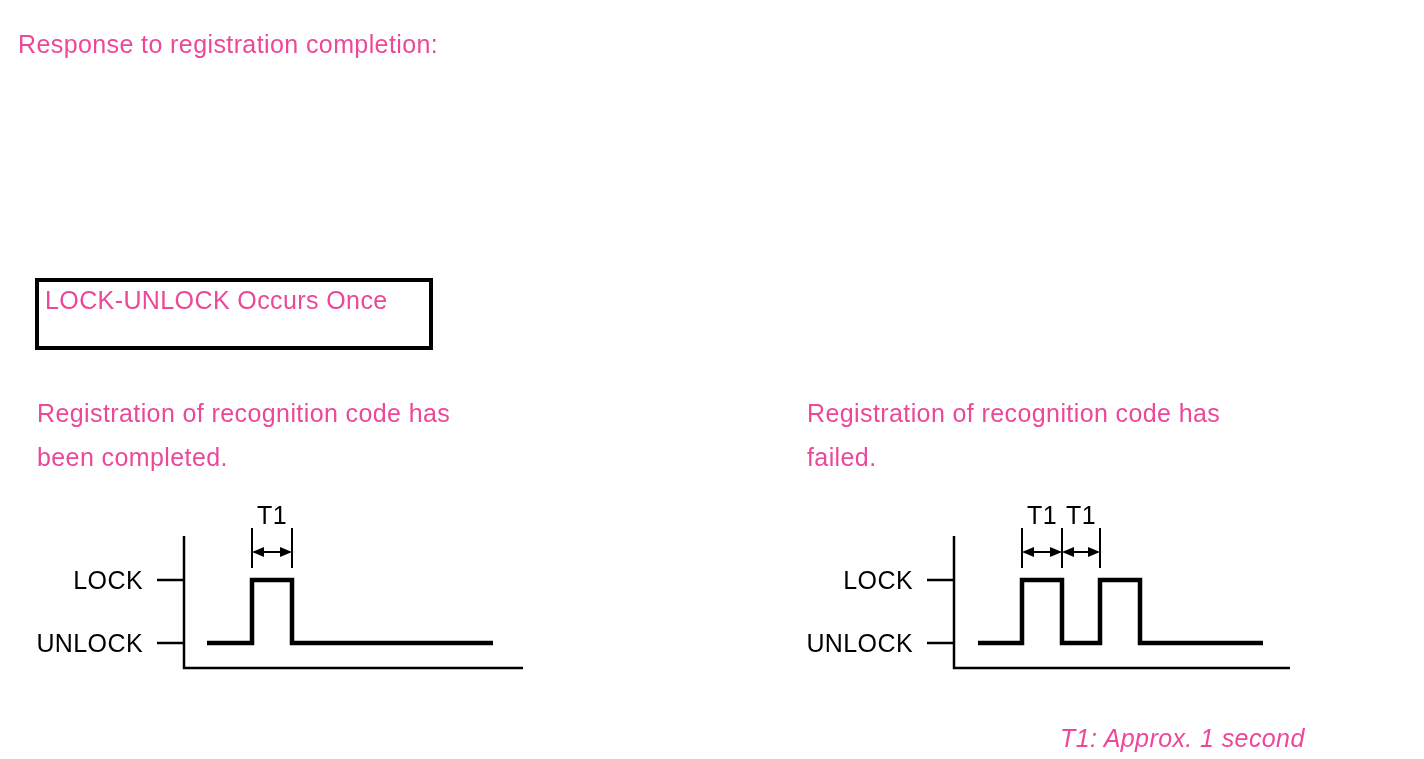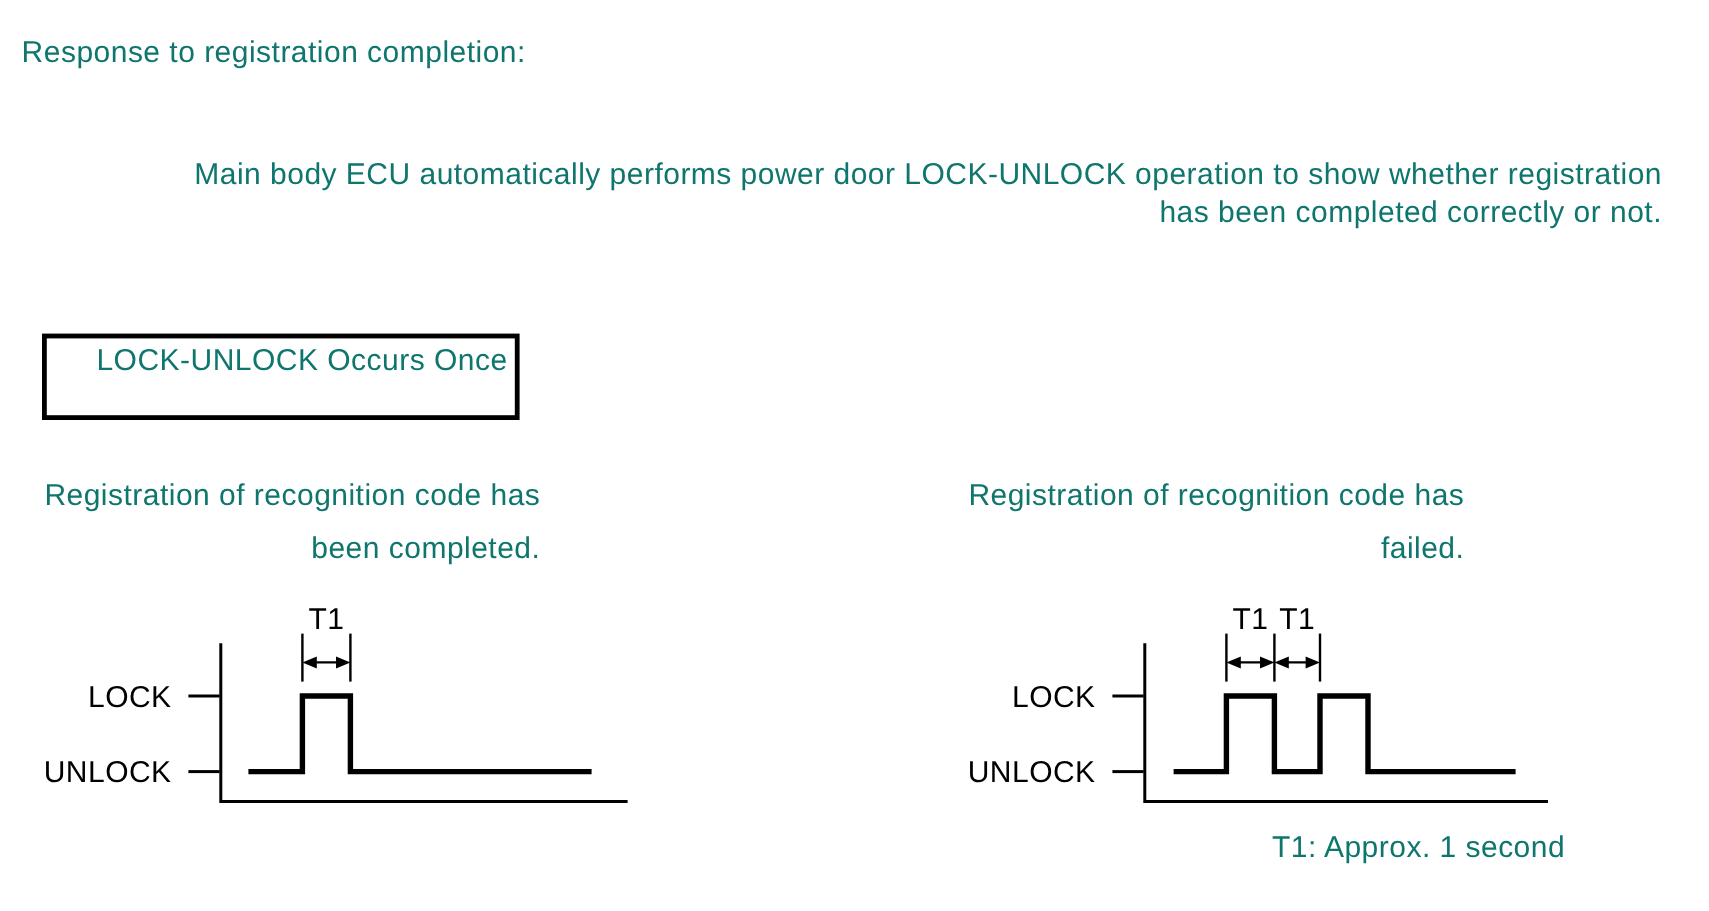--- a/index.html
+++ b/index.html
@@ -2,26 +2,25 @@
 <html><head>
 <meta charset="utf-8">
 <style>
   * { margin: 0; padding: 0; box-sizing: border-box; }
   html, body { background: #ffffff; }
   .page {
     position: relative;
     width: 1424px;
     height: 759px;
     background: #ffffff;
-    color: #0f766e;
+    color: #ec4899;
     font-family: "Liberation Sans", sans-serif;
     font-size: 25px;
     letter-spacing: 0.4px;
     overflow: hidden;
-    text-align: right;
   }
   .abs { position: absolute; }
   .pre { white-space: pre-line; }
   .page-title {
     left: 18px; top: 30px;
   }
   .intro {
     left: 40px; top: 129px;
     line-height: 32px;
     width: 1345px;
@@ -43,33 +42,31 @@
   .diagram { top: 495px; }
   .diagram.once { left: 20px; }
   .diagram.twice { left: 790px; }
   svg text {
     font-family: "Liberation Sans", sans-serif;
     font-size: 25px;
     letter-spacing: 0.4px;
     fill: #000000;
   }
   .footnote {
-    left: 1060px; top: 692px;
+    left: 1060px; top: 724px; font-style: italic;
   }
   .ink-line { stroke: #000000; fill: none; }
 </style>
 </head>
 <body>
 
 <div class="page">
 
   <div class="abs page-title">Response to registration completion:</div>
 
-  <div class="abs intro pre">Main body ECU automatically performs power door LOCK-UNLOCK operation to show whether registration
-has been completed correctly or not.</div>
 
   <div class="abs label-box once">
     <span>LOCK-UNLOCK Occurs Once</span>
   </div>
 
 
   <div class="abs desc once pre">Registration of recognition code has
 been completed.</div>
 
   <div class="abs desc twice pre">Registration of recognition code has

